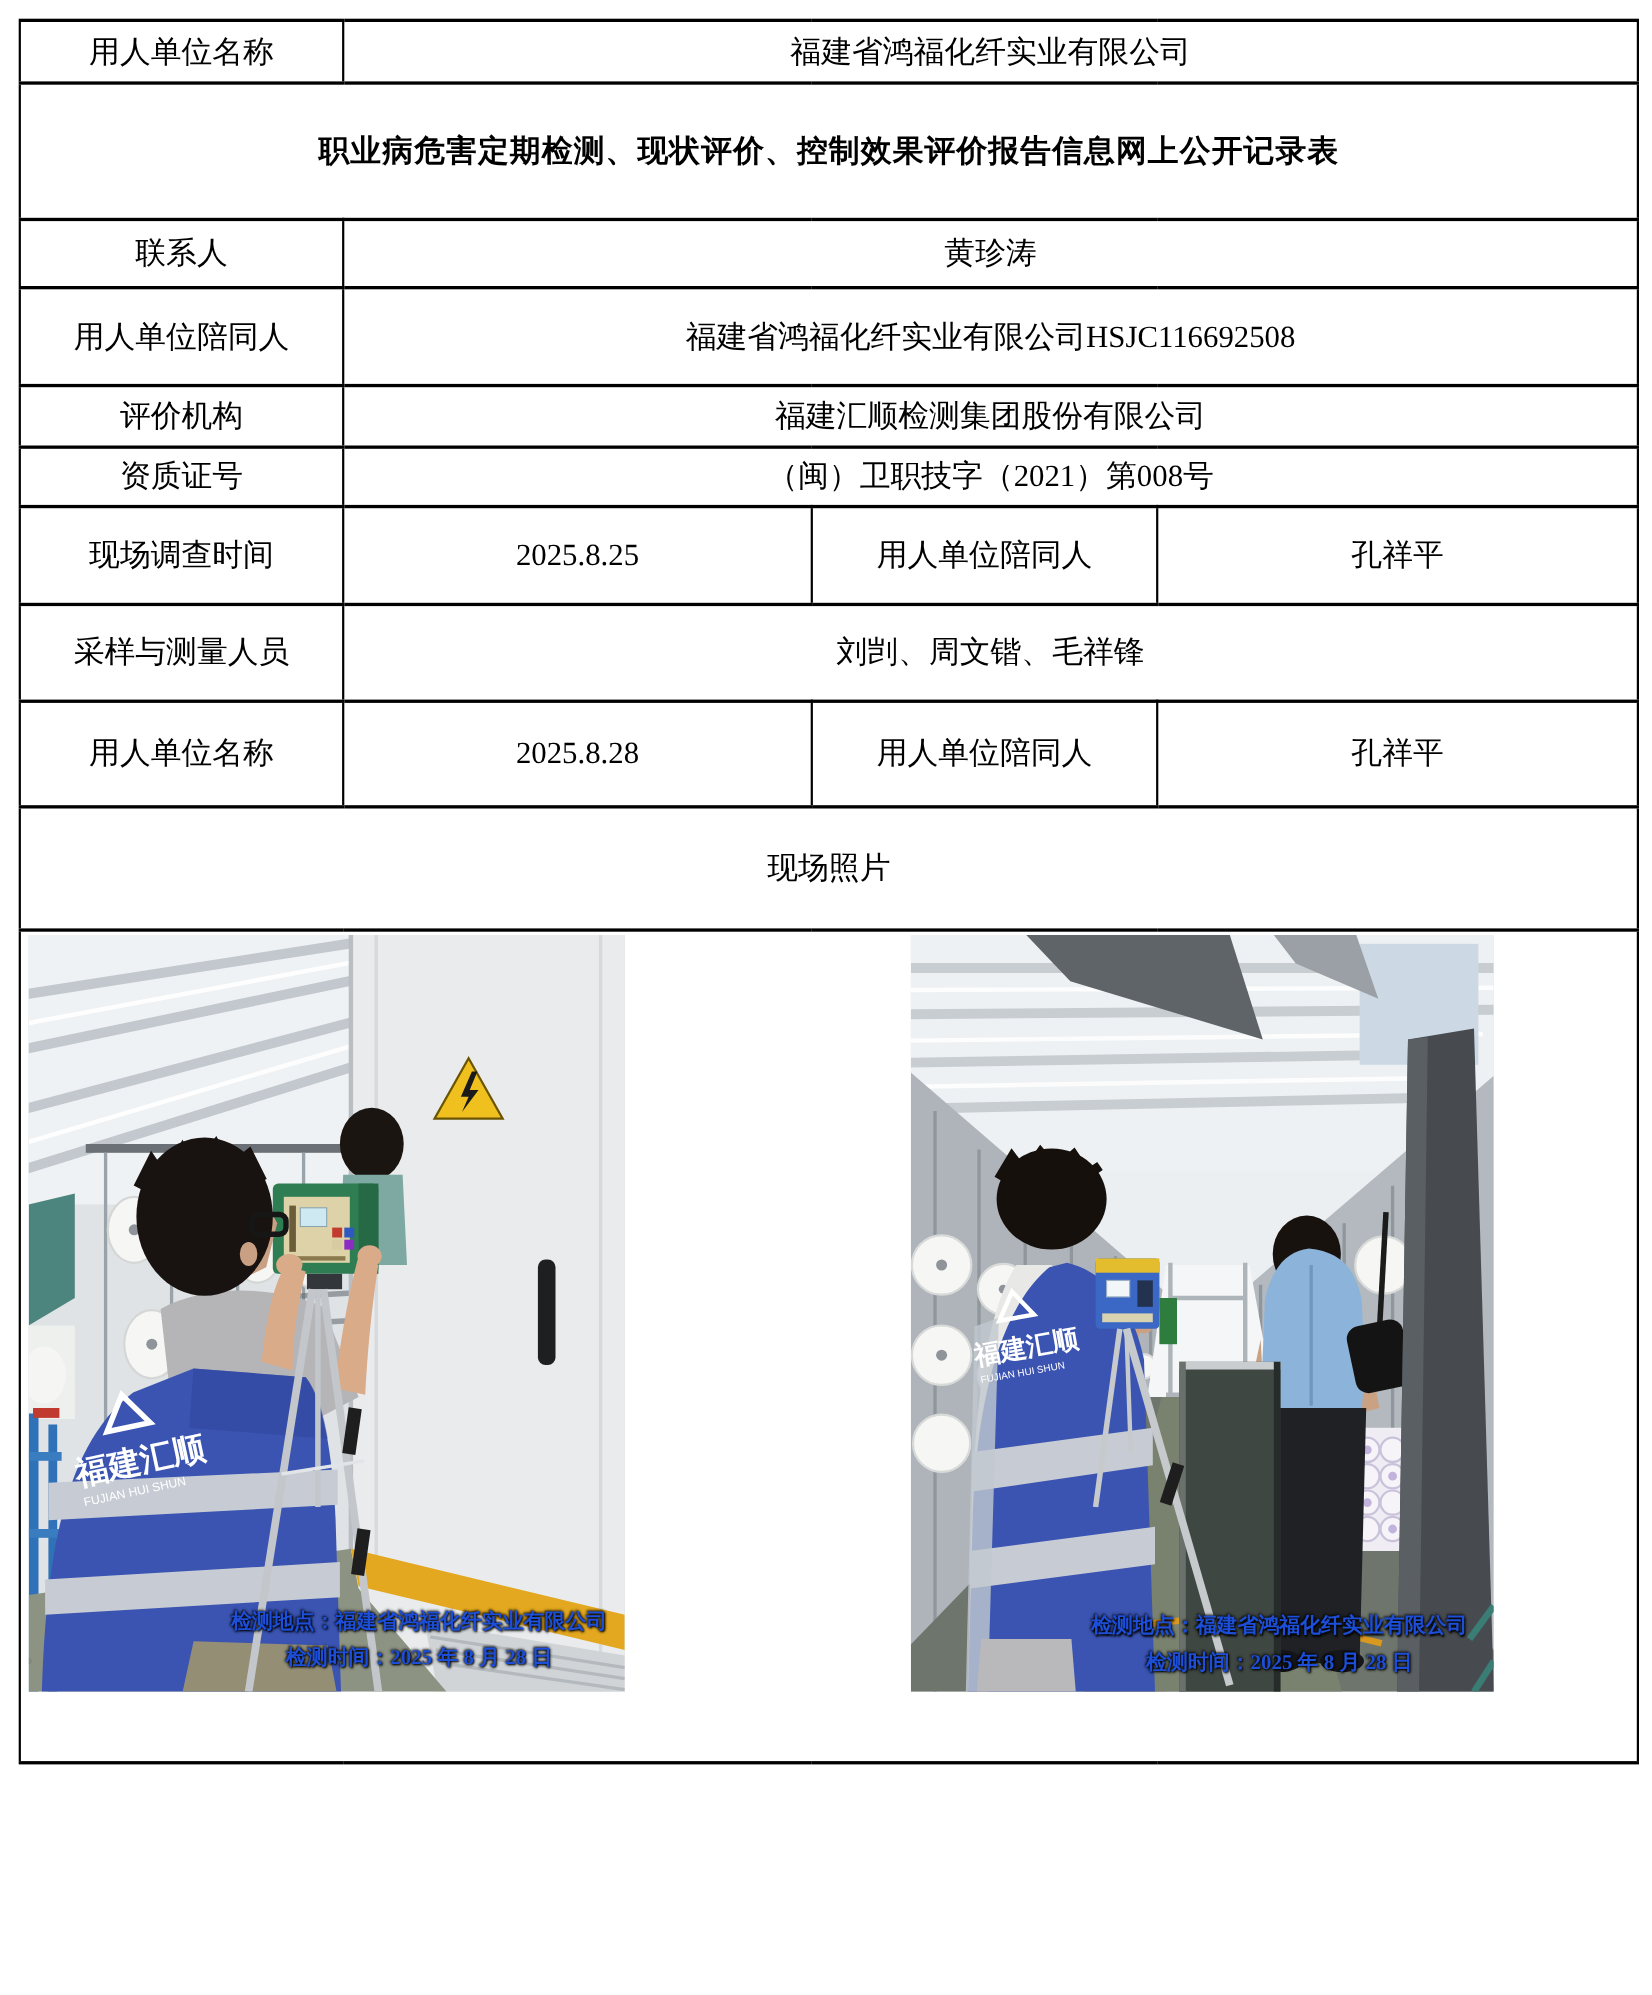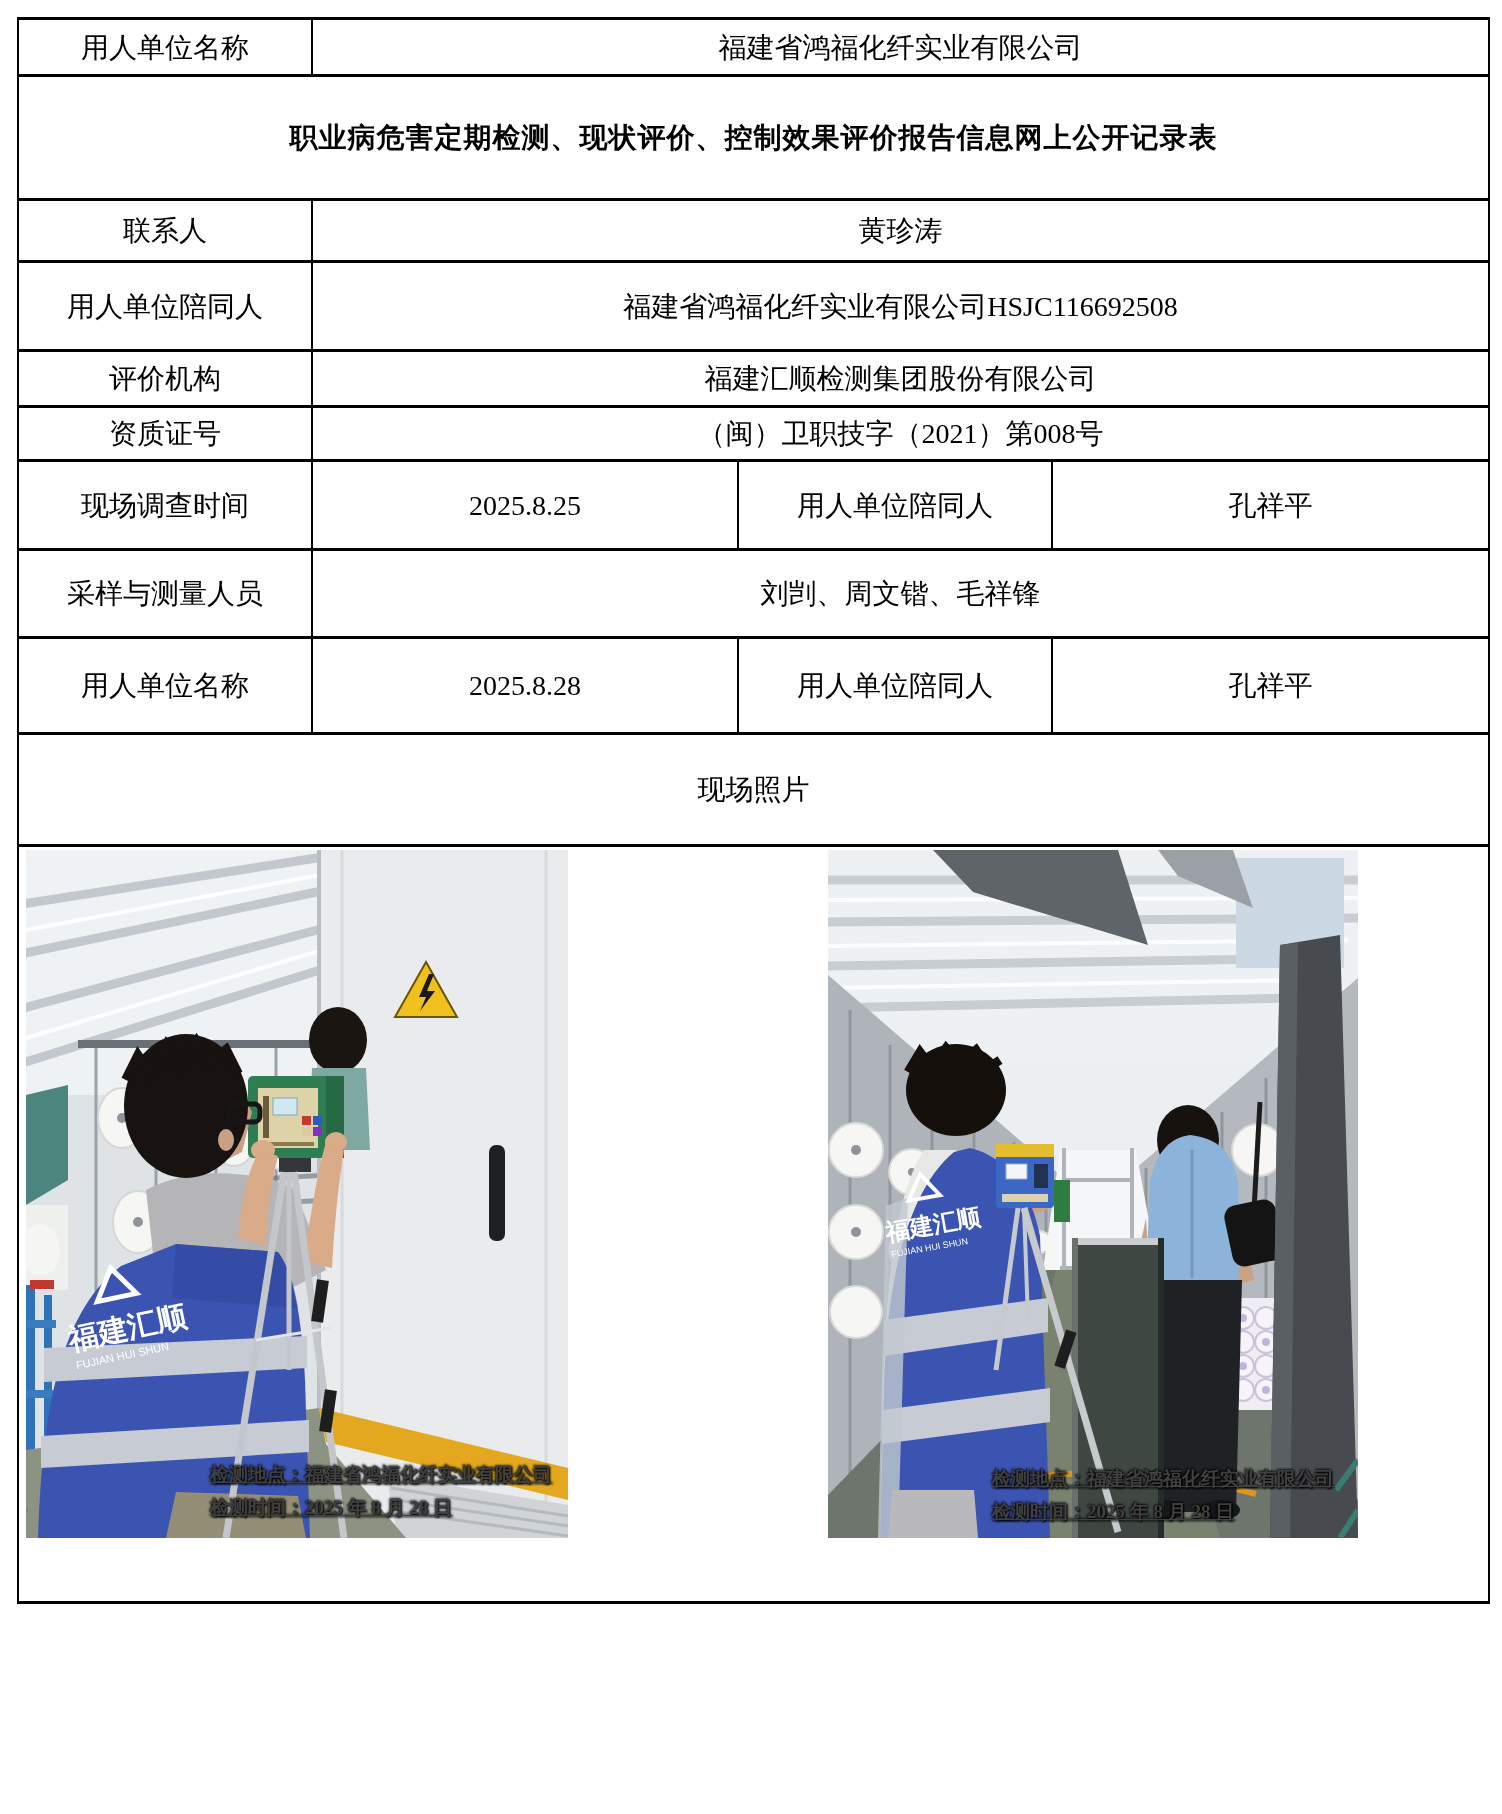--- a/index.html
+++ b/index.html
@@ -9,22 +9,22 @@
   table.doc,table.doc td{border:2px solid #000;}
   table.doc td{border-top-width:3px;border-bottom-width:3px;vertical-align:middle;text-align:center;
                font-size:28px;line-height:1.25;padding:2px 6px;overflow:hidden;}
   td.title-cell{font-size:40px;font-weight:bold;letter-spacing:1px;}
   td.photo-cell{padding:0;vertical-align:top;}
   .photo-area{position:relative;width:100%;height:750px;background:#fff;}
   .photo{position:absolute;top:1px;height:688px;overflow:hidden;background:#dfe3e6;}
   .photo.left{left:1px;width:542px;}
   .photo.right{left:803px;width:530px;}
   .photo svg{display:block;width:100%;height:100%;}
-  .caption{position:absolute;color:#404040;font-weight:bold;font-size:19px;line-height:1.7;text-align:left;
-           text-shadow:0 0 3px rgba(0,0,0,.95),1px 1px 2px #000,-1px -1px 2px rgba(0,0,0,.6);white-space:nowrap;text-decoration:underline;}
+  .caption{position:absolute;color:#1d4ed8;font-weight:bold;font-size:19px;line-height:1.7;text-align:center;
+           text-shadow:0 0 3px rgba(0,0,0,.95),1px 1px 2px #000,-1px -1px 2px rgba(0,0,0,.6);white-space:nowrap;}
   .photo.left .caption{right:16px;bottom:14px;}
   .photo.right .caption{right:24px;bottom:10px;}
 </style>
 </head>
 <body>
 
 <div class="page">
 <table class="doc">
   <colgroup>
         <col style="width:294px">

